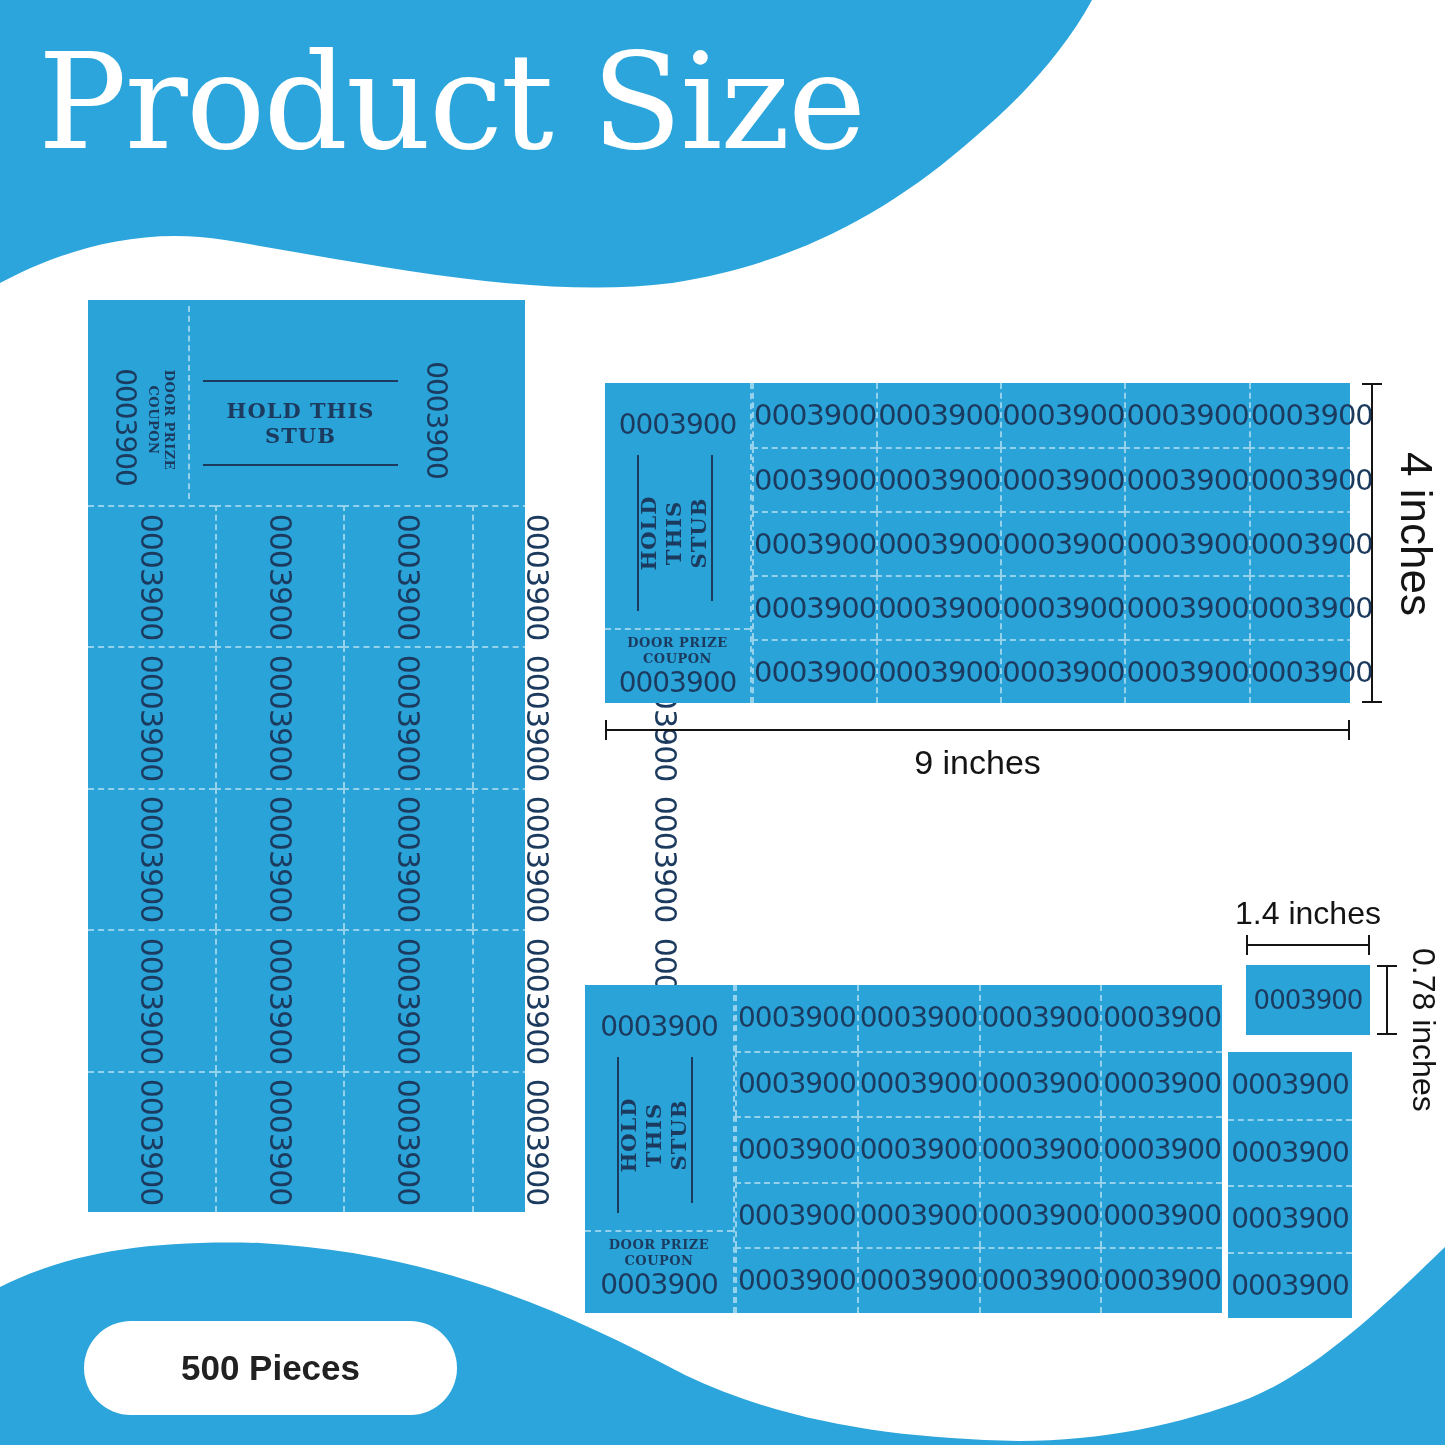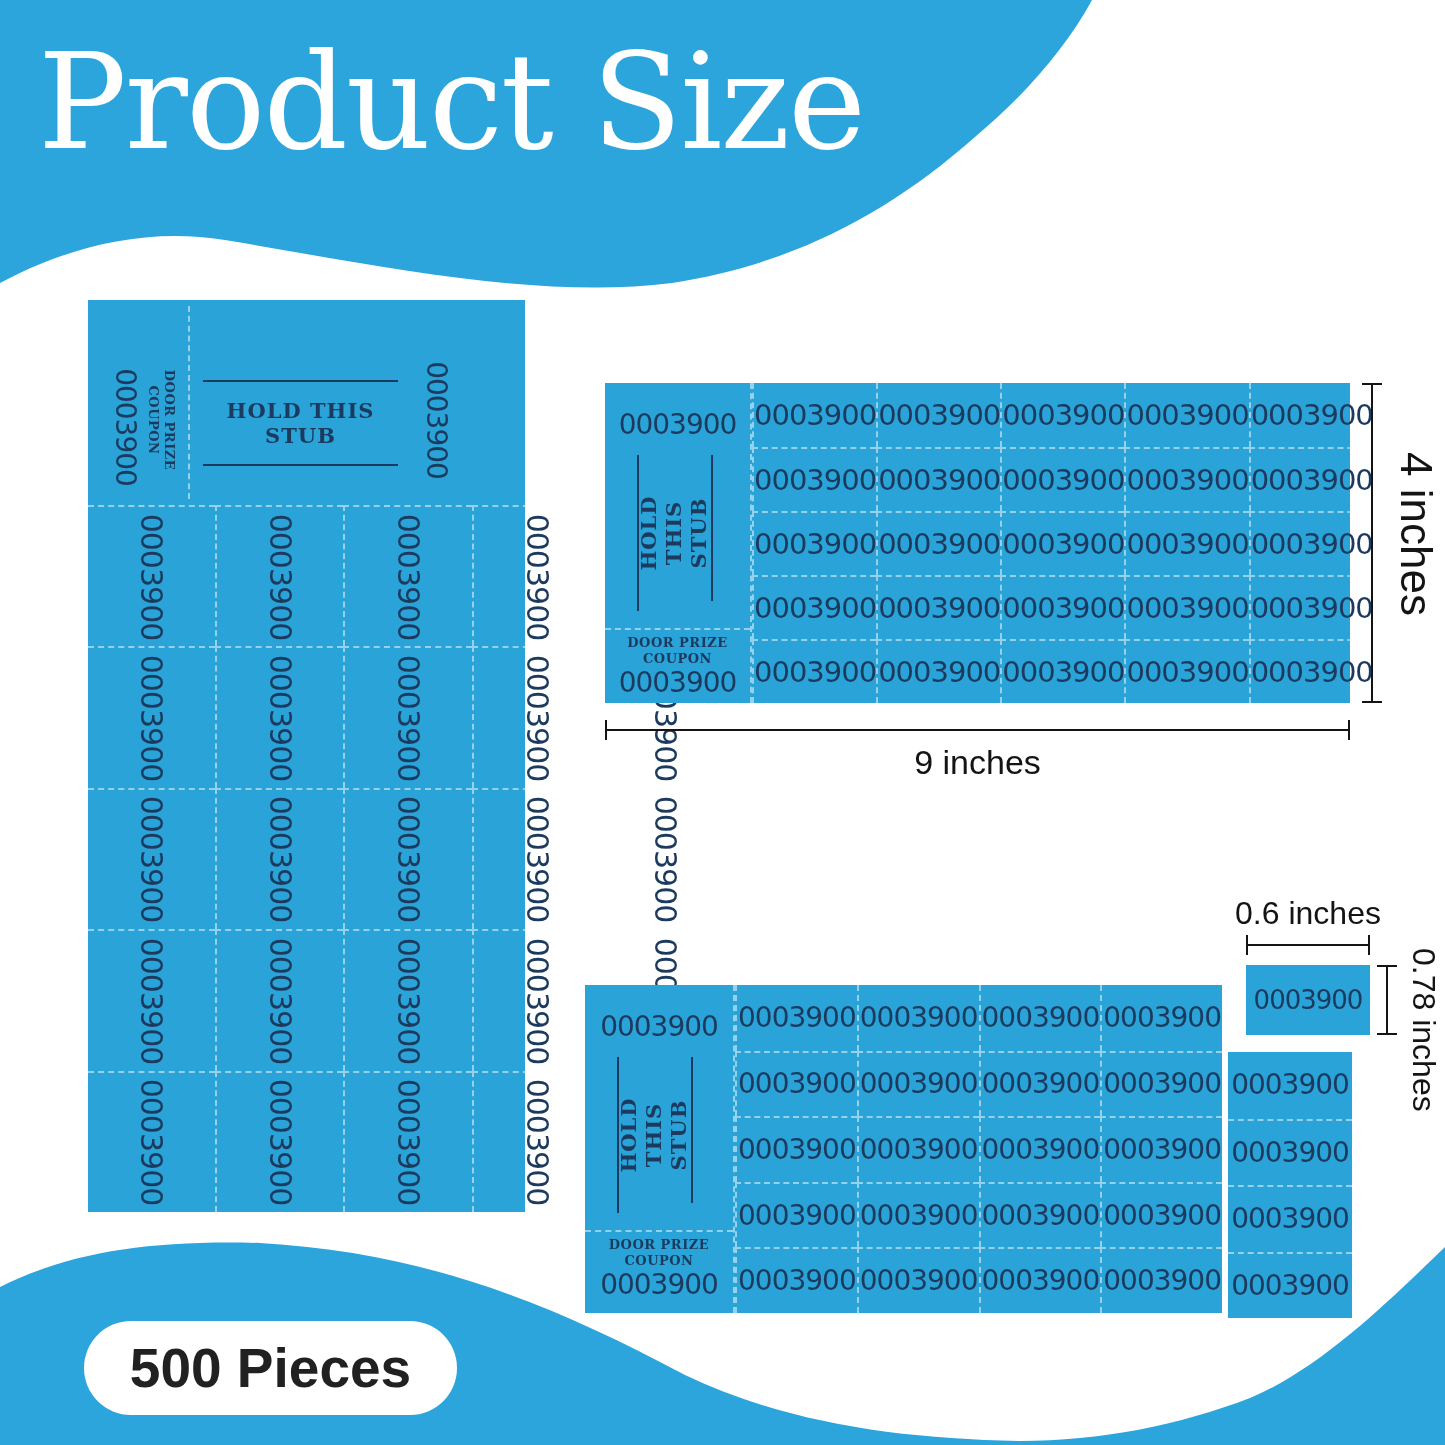--- a/index.html
+++ b/index.html
@@ -94,21 +94,21 @@
   .lbl-9{left:605px;width:745px;top:744px;font-size:34px;text-align:center;}
   .lbl-4{left:1440px;top:452px;font-size:44px;transform-origin:top left;transform:rotate(90deg);}
   .lbl-14{left:1222px;width:172px;top:896px;font-size:32px;text-align:center;}
   .lbl-078{left:1441px;top:948px;font-size:32px;transform-origin:top left;transform:rotate(90deg);}
 
   
   .pill{
     position:absolute;left:84px;top:1321px;width:373px;height:94px;border-radius:47px;
     background:#ffffff;display:flex;align-items:center;justify-content:center;
   }
-  .pill span{font-family:"Liberation Sans",sans-serif;font-weight:700;font-size:55px;color:#212121;}
+  .pill span{font-family:"Liberation Sans",sans-serif;font-weight:700;font-size:35px;color:#212121;}
 </style>
 </head>
 <body>
 
 <div class="canvas">
 
   <svg class="waves" viewBox="0 0 1445 1445" aria-hidden="true">
     <path d="M0,0 H1092 C1066,48 1024,96 975,137 C890,212 795,264 672,283 C540,300 380,266 225,240 C140,226 62,250 0,283 Z" fill="#2BA5DB"></path>
     <path d="M0,1287 C70,1252 150,1240 260,1243 C420,1252 545,1300 685,1375 C785,1423 900,1439 1020,1441 C1100,1441 1180,1425 1250,1398 C1322,1368 1392,1298 1445,1247 L1445,1445 H0 Z" fill="#2BA5DB"></path>
   </svg>
@@ -407,21 +407,21 @@
       <div class="cell bt">
         <span class="num">0003900</span>
       </div>
     </div>
 
   <div class="sheet single-ticket">
     <span class="num">0003900</span>
   </div>
 
   <div class="dim-h" style="left:1246px;top:944px;width:124px;"></div>
-  <div class="dim-label lbl-14">0.6 inches</div>
+  <div class="dim-label lbl-14">1.4 inches</div>
   <div class="dim-v" style="left:1386px;top:965px;height:70px;"></div>
   <div class="dim-label lbl-078">0.78 inches</div>
 
   <div class="pill">
     <span>500 Pieces</span>
   </div>
 
 </div>
 
 </body></html>

